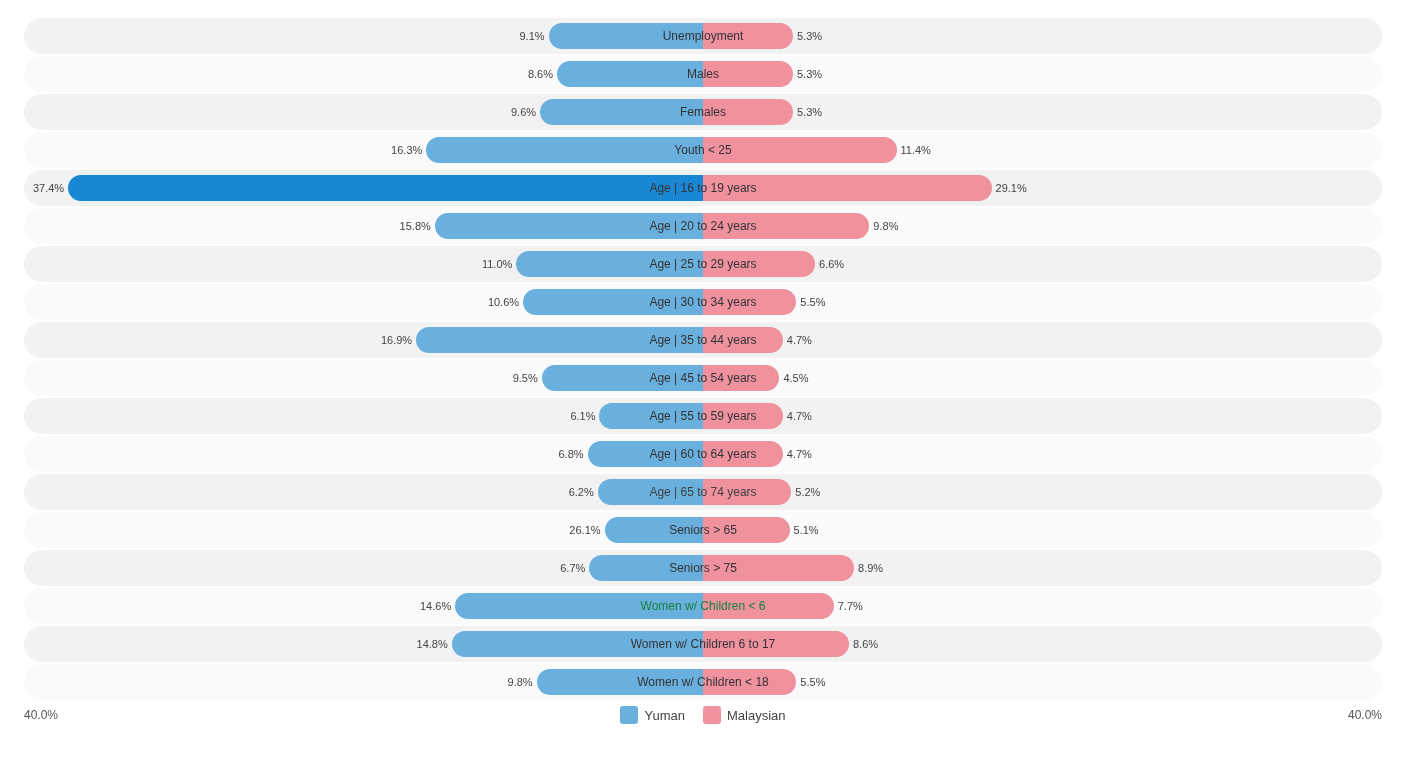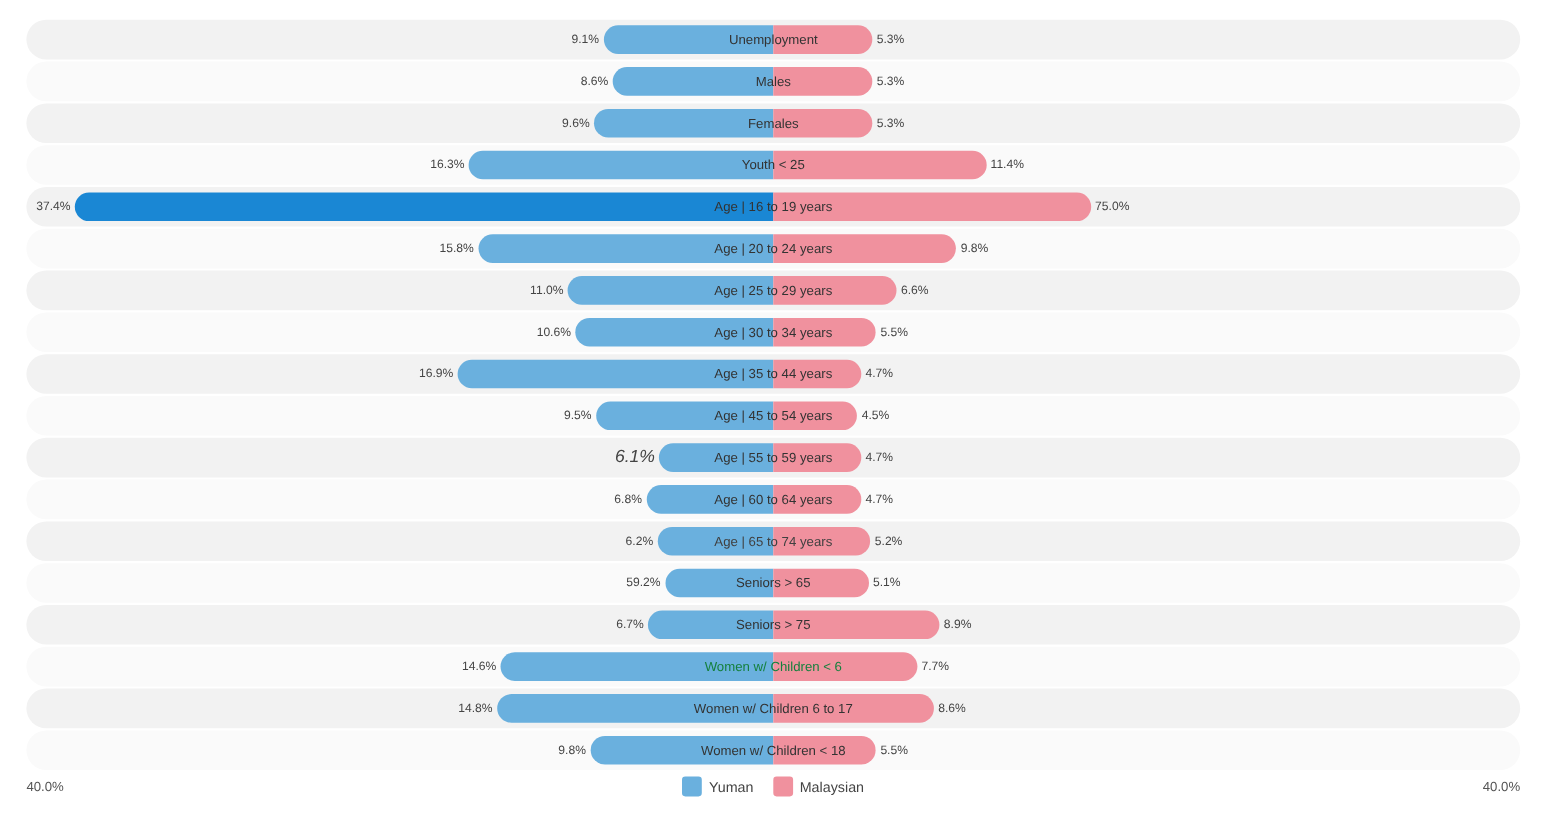--- a/index.html
+++ b/index.html
@@ -155,21 +155,21 @@
         <div class="bar-right" style="width: 14.25%; position: absolute; left: 50%; height: 26px; top: 50%; transform: translateY(-50%); border-radius: 0px 13px 13px 0px; background: rgb(240, 145, 158);"></div>
         <span class="row-label" style="position: absolute; left: 50%; transform: translateX(-50%); font-size: 12px; color: rgb(51, 51, 51); white-space: nowrap; z-index: 10; pointer-events: none;">Youth &lt; 25</span>
         <span style="position: absolute; right: calc(70.375% + 4px); font-size: 11px; color: rgb(68, 68, 68); white-space: nowrap; top: 50%; transform: translateY(-50%); z-index: 20;">16.3%</span>
         <span style="position: absolute; left: calc(64.25% + 4px); font-size: 11px; color: rgb(68, 68, 68); white-space: nowrap; top: 50%; transform: translateY(-50%); z-index: 20;">11.4%</span>
       </div>
       <div class="bar-row" style="background: rgb(242, 242, 242); border-radius: 18px; margin-bottom: 2px; height: 36px; position: relative;">
         <div class="bar-left highlight" style="width: 46.75%; position: absolute; right: 50%; height: 26px; top: 50%; transform: translateY(-50%); border-radius: 13px 0px 0px 13px; background: rgb(26, 135, 212);"></div>
         <div class="bar-right" style="width: 21.25%; position: absolute; left: 50%; height: 26px; top: 50%; transform: translateY(-50%); border-radius: 0px 13px 13px 0px; background: rgb(240, 145, 158);"></div>
         <span class="row-label" style="position: absolute; left: 50%; transform: translateX(-50%); font-size: 12px; color: rgb(51, 51, 51); white-space: nowrap; z-index: 10; pointer-events: none;">Age | 16 to 19 years</span>
         <span style="position: absolute; right: calc(96.75% + 4px); font-size: 11px; color: rgb(68, 68, 68); white-space: nowrap; top: 50%; transform: translateY(-50%); z-index: 20;">37.4%</span>
-        <span style="position: absolute; left: calc(71.25% + 4px); font-size: 11px; color: rgb(68, 68, 68); white-space: nowrap; top: 50%; transform: translateY(-50%); z-index: 20;">75.0%</span>
+        <span style="position: absolute; left: calc(71.25% + 4px); font-size: 11px; color: rgb(68, 68, 68); white-space: nowrap; top: 50%; transform: translateY(-50%); z-index: 20;">29.1%</span>
       </div>
       <div class="bar-row" style="background: rgb(250, 250, 250); border-radius: 18px; margin-bottom: 2px; height: 36px; position: relative;">
         <div class="bar-left" style="width: 19.75%; position: absolute; right: 50%; height: 26px; top: 50%; transform: translateY(-50%); border-radius: 13px 0px 0px 13px; background: rgb(106, 176, 222);"></div>
         <div class="bar-right" style="width: 12.25%; position: absolute; left: 50%; height: 26px; top: 50%; transform: translateY(-50%); border-radius: 0px 13px 13px 0px; background: rgb(240, 145, 158);"></div>
         <span class="row-label" style="position: absolute; left: 50%; transform: translateX(-50%); font-size: 12px; color: rgb(51, 51, 51); white-space: nowrap; z-index: 10; pointer-events: none;">Age | 20 to 24 years</span>
         <span style="position: absolute; right: calc(69.75% + 4px); font-size: 11px; color: rgb(68, 68, 68); white-space: nowrap; top: 50%; transform: translateY(-50%); z-index: 20;">15.8%</span>
         <span style="position: absolute; left: calc(62.25% + 4px); font-size: 11px; color: rgb(68, 68, 68); white-space: nowrap; top: 50%; transform: translateY(-50%); z-index: 20;">9.8%</span>
       </div>
       <div class="bar-row" style="background: rgb(242, 242, 242); border-radius: 18px; margin-bottom: 2px; height: 36px; position: relative;">
         <div class="bar-left" style="width: 13.75%; position: absolute; right: 50%; height: 26px; top: 50%; transform: translateY(-50%); border-radius: 13px 0px 0px 13px; background: rgb(106, 176, 222);"></div>
@@ -196,42 +196,42 @@
         <div class="bar-left" style="width: 11.875%; position: absolute; right: 50%; height: 26px; top: 50%; transform: translateY(-50%); border-radius: 13px 0px 0px 13px; background: rgb(106, 176, 222);"></div>
         <div class="bar-right" style="width: 5.625%; position: absolute; left: 50%; height: 26px; top: 50%; transform: translateY(-50%); border-radius: 0px 13px 13px 0px; background: rgb(240, 145, 158);"></div>
         <span class="row-label" style="position: absolute; left: 50%; transform: translateX(-50%); font-size: 12px; color: rgb(51, 51, 51); white-space: nowrap; z-index: 10; pointer-events: none;">Age | 45 to 54 years</span>
         <span style="position: absolute; right: calc(61.875% + 4px); font-size: 11px; color: rgb(68, 68, 68); white-space: nowrap; top: 50%; transform: translateY(-50%); z-index: 20;">9.5%</span>
         <span style="position: absolute; left: calc(55.625% + 4px); font-size: 11px; color: rgb(68, 68, 68); white-space: nowrap; top: 50%; transform: translateY(-50%); z-index: 20;">4.5%</span>
       </div>
       <div class="bar-row" style="background: rgb(242, 242, 242); border-radius: 18px; margin-bottom: 2px; height: 36px; position: relative;">
         <div class="bar-left" style="width: 7.625%; position: absolute; right: 50%; height: 26px; top: 50%; transform: translateY(-50%); border-radius: 13px 0px 0px 13px; background: rgb(106, 176, 222);"></div>
         <div class="bar-right" style="width: 5.875%; position: absolute; left: 50%; height: 26px; top: 50%; transform: translateY(-50%); border-radius: 0px 13px 13px 0px; background: rgb(240, 145, 158);"></div>
         <span class="row-label" style="position: absolute; left: 50%; transform: translateX(-50%); font-size: 12px; color: rgb(51, 51, 51); white-space: nowrap; z-index: 10; pointer-events: none;">Age | 55 to 59 years</span>
-        <span style="position: absolute; right: calc(57.625% + 4px); font-size: 16px; color: rgb(68, 68, 68); white-space: nowrap; top: 50%; transform: translateY(-50%); z-index: 20; font-style: italic;">6.1%</span>
+        <span style="position: absolute; right: calc(57.625% + 4px); font-size: 11px; color: rgb(68, 68, 68); white-space: nowrap; top: 50%; transform: translateY(-50%); z-index: 20;">6.1%</span>
         <span style="position: absolute; left: calc(55.875% + 4px); font-size: 11px; color: rgb(68, 68, 68); white-space: nowrap; top: 50%; transform: translateY(-50%); z-index: 20;">4.7%</span>
       </div>
       <div class="bar-row" style="background: rgb(250, 250, 250); border-radius: 18px; margin-bottom: 2px; height: 36px; position: relative;">
         <div class="bar-left" style="width: 8.5%; position: absolute; right: 50%; height: 26px; top: 50%; transform: translateY(-50%); border-radius: 13px 0px 0px 13px; background: rgb(106, 176, 222);"></div>
         <div class="bar-right" style="width: 5.875%; position: absolute; left: 50%; height: 26px; top: 50%; transform: translateY(-50%); border-radius: 0px 13px 13px 0px; background: rgb(240, 145, 158);"></div>
         <span class="row-label" style="position: absolute; left: 50%; transform: translateX(-50%); font-size: 12px; color: rgb(51, 51, 51); white-space: nowrap; z-index: 10; pointer-events: none;">Age | 60 to 64 years</span>
         <span style="position: absolute; right: calc(58.5% + 4px); font-size: 11px; color: rgb(68, 68, 68); white-space: nowrap; top: 50%; transform: translateY(-50%); z-index: 20;">6.8%</span>
         <span style="position: absolute; left: calc(55.875% + 4px); font-size: 11px; color: rgb(68, 68, 68); white-space: nowrap; top: 50%; transform: translateY(-50%); z-index: 20;">4.7%</span>
       </div>
       <div class="bar-row" style="background: rgb(242, 242, 242); border-radius: 18px; margin-bottom: 2px; height: 36px; position: relative;">
         <div class="bar-left" style="width: 7.75%; position: absolute; right: 50%; height: 26px; top: 50%; transform: translateY(-50%); border-radius: 13px 0px 0px 13px; background: rgb(106, 176, 222);"></div>
         <div class="bar-right" style="width: 6.5%; position: absolute; left: 50%; height: 26px; top: 50%; transform: translateY(-50%); border-radius: 0px 13px 13px 0px; background: rgb(240, 145, 158);"></div>
         <span class="row-label" style="position: absolute; left: 50%; transform: translateX(-50%); font-size: 12px; color: #404040; white-space: nowrap; z-index: 10; pointer-events: none;">Age | 65 to 74 years</span>
         <span style="position: absolute; right: calc(57.75% + 4px); font-size: 11px; color: rgb(68, 68, 68); white-space: nowrap; top: 50%; transform: translateY(-50%); z-index: 20;">6.2%</span>
         <span style="position: absolute; left: calc(56.5% + 4px); font-size: 11px; color: rgb(68, 68, 68); white-space: nowrap; top: 50%; transform: translateY(-50%); z-index: 20;">5.2%</span>
       </div>
       <div class="bar-row" style="background: rgb(250, 250, 250); border-radius: 18px; margin-bottom: 2px; height: 36px; position: relative;">
         <div class="bar-left" style="width: 7.25%; position: absolute; right: 50%; height: 26px; top: 50%; transform: translateY(-50%); border-radius: 13px 0px 0px 13px; background: rgb(106, 176, 222);"></div>
         <div class="bar-right" style="width: 6.375%; position: absolute; left: 50%; height: 26px; top: 50%; transform: translateY(-50%); border-radius: 0px 13px 13px 0px; background: rgb(240, 145, 158);"></div>
         <span class="row-label" style="position: absolute; left: 50%; transform: translateX(-50%); font-size: 12px; color: rgb(51, 51, 51); white-space: nowrap; z-index: 10; pointer-events: none;">Seniors &gt; 65</span>
-        <span style="position: absolute; right: calc(57.25% + 4px); font-size: 11px; color: rgb(68, 68, 68); white-space: nowrap; top: 50%; transform: translateY(-50%); z-index: 20;">59.2%</span>
+        <span style="position: absolute; right: calc(57.25% + 4px); font-size: 11px; color: rgb(68, 68, 68); white-space: nowrap; top: 50%; transform: translateY(-50%); z-index: 20;">26.1%</span>
         <span style="position: absolute; left: calc(56.375% + 4px); font-size: 11px; color: rgb(68, 68, 68); white-space: nowrap; top: 50%; transform: translateY(-50%); z-index: 20;">5.1%</span>
       </div>
       <div class="bar-row" style="background: rgb(242, 242, 242); border-radius: 18px; margin-bottom: 2px; height: 36px; position: relative;">
         <div class="bar-left" style="width: 8.375%; position: absolute; right: 50%; height: 26px; top: 50%; transform: translateY(-50%); border-radius: 13px 0px 0px 13px; background: rgb(106, 176, 222);"></div>
         <div class="bar-right" style="width: 11.125%; position: absolute; left: 50%; height: 26px; top: 50%; transform: translateY(-50%); border-radius: 0px 13px 13px 0px; background: rgb(240, 145, 158);"></div>
         <span class="row-label" style="position: absolute; left: 50%; transform: translateX(-50%); font-size: 12px; color: rgb(51, 51, 51); white-space: nowrap; z-index: 10; pointer-events: none;">Seniors &gt; 75</span>
         <span style="position: absolute; right: calc(58.375% + 4px); font-size: 11px; color: rgb(68, 68, 68); white-space: nowrap; top: 50%; transform: translateY(-50%); z-index: 20;">6.7%</span>
         <span style="position: absolute; left: calc(61.125% + 4px); font-size: 11px; color: rgb(68, 68, 68); white-space: nowrap; top: 50%; transform: translateY(-50%); z-index: 20;">8.9%</span>
       </div>
       <div class="bar-row" style="background: rgb(250, 250, 250); border-radius: 18px; margin-bottom: 2px; height: 36px; position: relative;">

